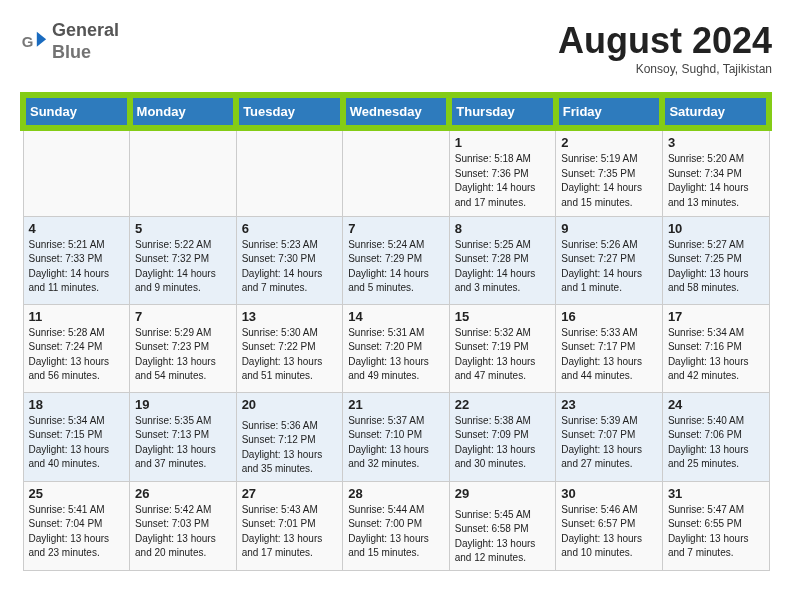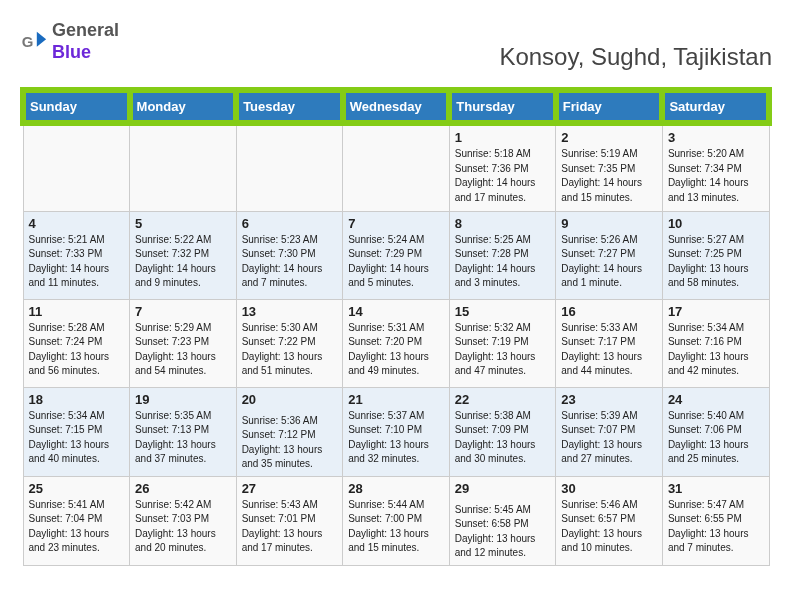--- a/index.html
+++ b/index.html
@@ -19,39 +19,38 @@
     .logo {
       display: flex;
       align-items: center;
     }
     .logo-text {
       font-size: 18px;
       font-weight: bold;
       line-height: 1.2;
     }
     .logo-general { color: #555; }
-    .logo-blue { color: #6d28d9; }
+    .logo-blue { color: #737373; }
     .logo-icon {
       width: 28px;
       height: 28px;
       margin-right: 4px;
     }
     .title-block {
       text-align: right;
     }
     .title-block h1 {
       font-size: 36px;
       font-weight: bold;
       color: #222;
     }
     .title-block h2 {
-      font-size: 24px;
+      font-size: 12px;
       color: #444;
       font-weight: normal;
-      margin-top: 23px;
     }
     table {
       width: 100%;
       border-collapse: collapse;
       table-layout: fixed;
     }
     thead tr th {
       background-color: #2e7bbd;
       color: #fff;
       font-size: 13px;
@@ -101,20 +100,21 @@
       <text x="2" y="20" font-size="16" font-weight="bold" fill="#777" font-family="Arial">G</text>
 
       <polygon points="18,4 28,12 18,20" fill="#1a6bbf"></polygon>
     </svg>
     <div class="logo-text">
       <div class="logo-general">General</div>
       <div class="logo-blue">Blue</div>
     </div>
   </div>
   <div class="title-block">
+    <h1>August 2024</h1>
     <h2>Konsoy, Sughd, Tajikistan</h2>
   </div>
 </div>
 
 <table>
   <thead>
     <tr id="thead-row">
         <th>Sunday</th>
         <th>Monday</th>
         <th>Tuesday</th>

